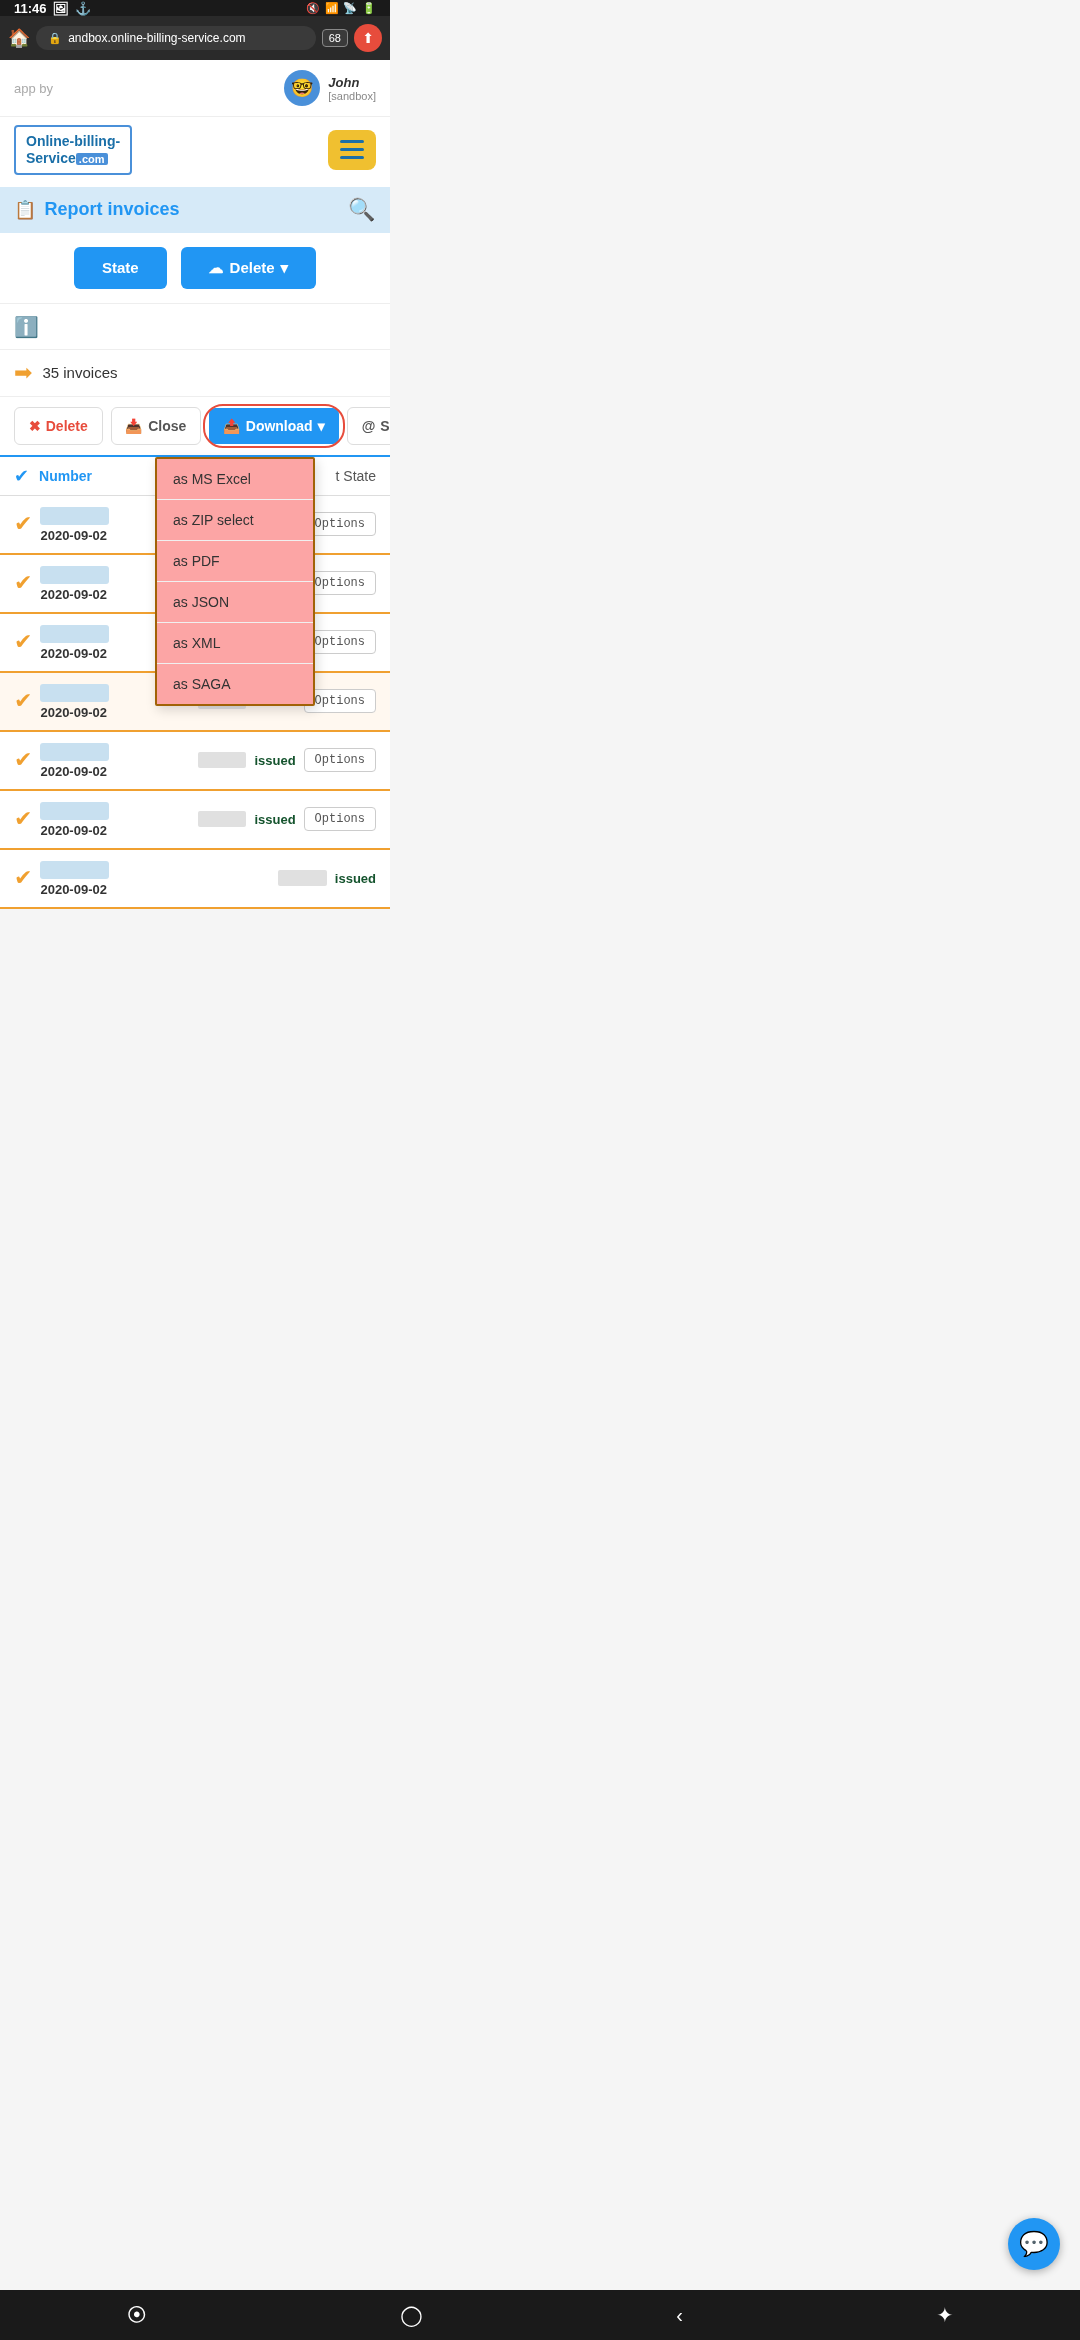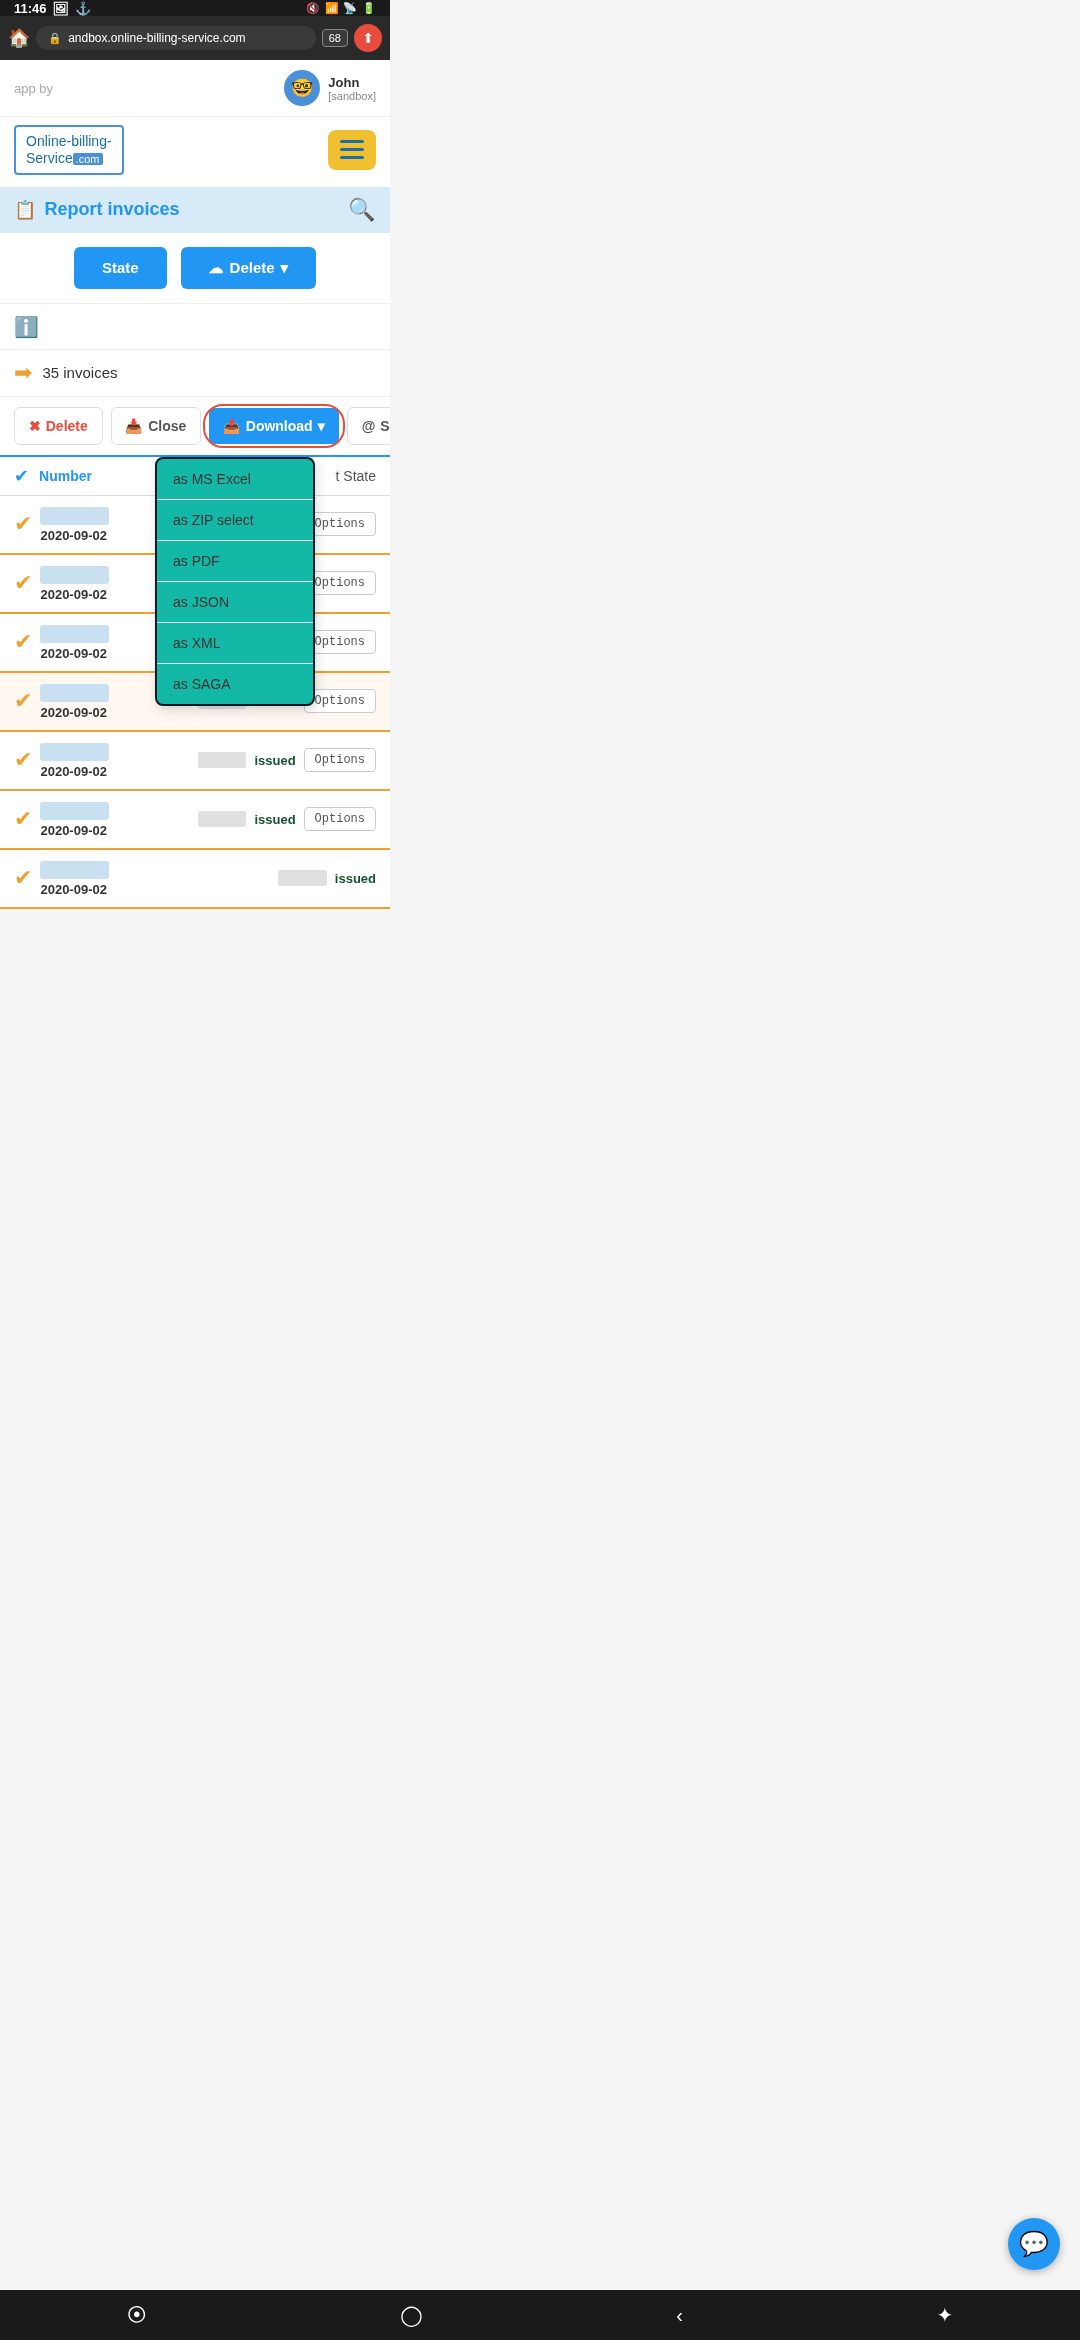--- a/index.html
+++ b/index.html
@@ -82,37 +82,37 @@
       border-bottom: 1px solid #eee;
     }
     .app-by { color: #aaa; font-size: 13px; }
     .user-info { display: flex; align-items: center; gap: 8px; }
     .user-avatar {
       width: 36px; height: 36px; border-radius: 50%;
       background: #4a90d9;
       display: flex; align-items: center; justify-content: center;
       color: white; font-size: 18px;
     }
-    .user-name { font-size: 13px; color: #333; font-weight: bold; }
+    .user-name { font-size: 13px; color: #333; font-weight: bold; font-style: italic; }
     .user-tag { font-size: 11px; color: #888; }
 
     
     .logo-row {
       background: white;
       display: flex;
       align-items: center;
       justify-content: space-between;
       padding: 8px 14px 12px;
     }
     .logo-box {
       border: 2px solid #4a90d9;
       border-radius: 4px;
       padding: 6px 10px;
       font-size: 14px;
-      font-weight: normal;
+      font-weight: bold;
       color: #1a6fa8;
       line-height: 1.2;
     }
     .logo-box .com { color: white; background: #4a90d9; border-radius: 2px; padding: 0 3px; font-size: 11px; }
     .menu-btn {
       background: #f0c030;
       border-radius: 8px;
       width: 48px; height: 40px;
       display: flex; flex-direction: column;
       align-items: center; justify-content: center;
@@ -225,23 +225,23 @@
       pointer-events: none;
       z-index: 10;
     }
     .btn-send { color: #555; }
 
     
     .download-dropdown {
       position: absolute;
       top: 60px;
       left: 155px;
-      background: #14b8a6;
-      border: 2px solid #0f172a;
-      border-radius: 8px;
+      background: #fca5a5;
+      border: 2px solid #a16207;
+      border-radius: 2px;
       z-index: 100;
       min-width: 160px;
       box-shadow: 2px 4px 12px rgba(0,0,0,0.15);
     }
     .download-dropdown .dd-item {
       padding: 12px 16px;
       font-size: 14px;
       color: #333;
       border-bottom: 1px solid #f0f0f0;
       cursor: pointer;

